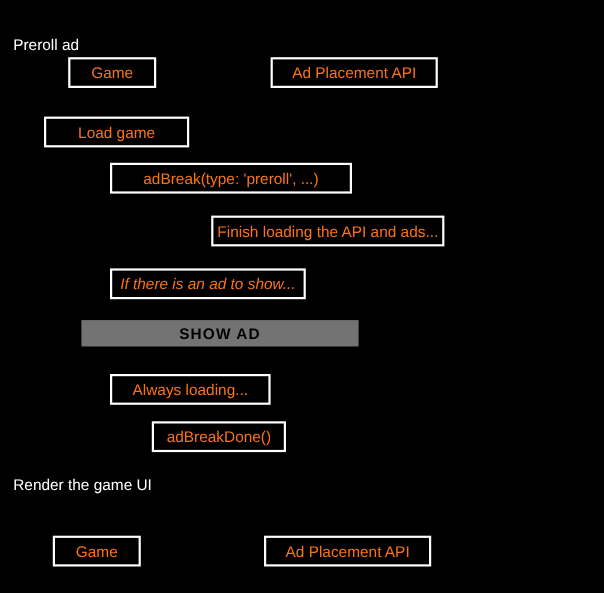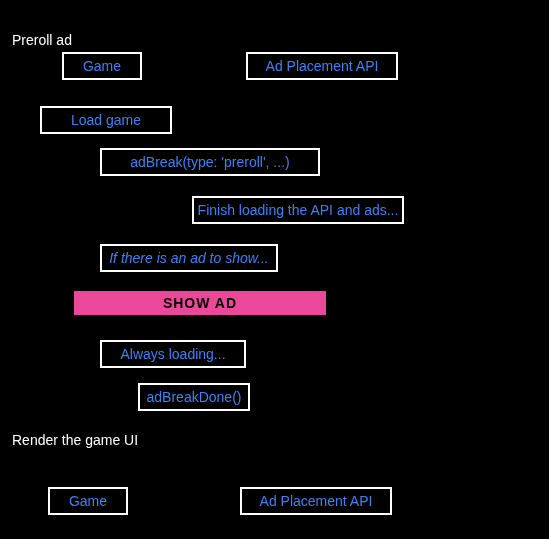--- a/index.html
+++ b/index.html
@@ -10,27 +10,27 @@
       font-family: Arial, sans-serif;
       font-size: 14px;
       color: #fff;
       position: relative;
       overflow: hidden;
     }
     .box {
       position: absolute;
       border: 2px solid #fff;
       background: #000;
-      color: #3b82f6;
+      color: #f97316;
       padding: 4px 2px;
       white-space: nowrap;
     }
     .box-orange {
       position: absolute;
-      background: #ec4899;
+      background: #737373;
       color: #000;
       padding: 4px 10px;
       white-space: nowrap;
       font-weight: bold;
       letter-spacing: 1px;
     }
     .label {
       position: absolute;
       color: #fff;
       background: #000;
@@ -51,19 +51,19 @@
 <div class="box" style="left: 100px; top: 148px; width: 220px; text-align: center;">adBreak(type: 'preroll', ...)</div>
 
 <div class="box" style="left: 192px; top: 196px; width: 212px; text-align: center;">Finish loading the API and ads...</div>
 
 <div class="box" style="left: 100px; top: 244px; width: 178px; text-align: center; font-style: italic;">If there is an ad to show...</div>
 
 <div class="box-orange" style="left: 74px; top: 291px; width: 252px; text-align: center;">SHOW AD</div>
 
 <div class="box" style="left: 100px; top: 340px; width: 146px; text-align: center;">Always loading...</div>
 
-<div class="box" style="left: 138px; top: 383px; width: 112px; text-align: center;">adBreakDone()</div>
+<div class="box" style="left: 138px; top: 383px; width: 122px; text-align: center;">adBreakDone()</div>
 
 <div class="label" style="left: 8px; top: 430px;">Render the game UI</div>
 
 <div class="box" style="left: 48px; top: 487px; width: 80px; text-align: center;">Game</div>
 
 <div class="box" style="left: 240px; top: 487px; width: 152px; text-align: center;">Ad Placement API</div>
 
 </body></html>

